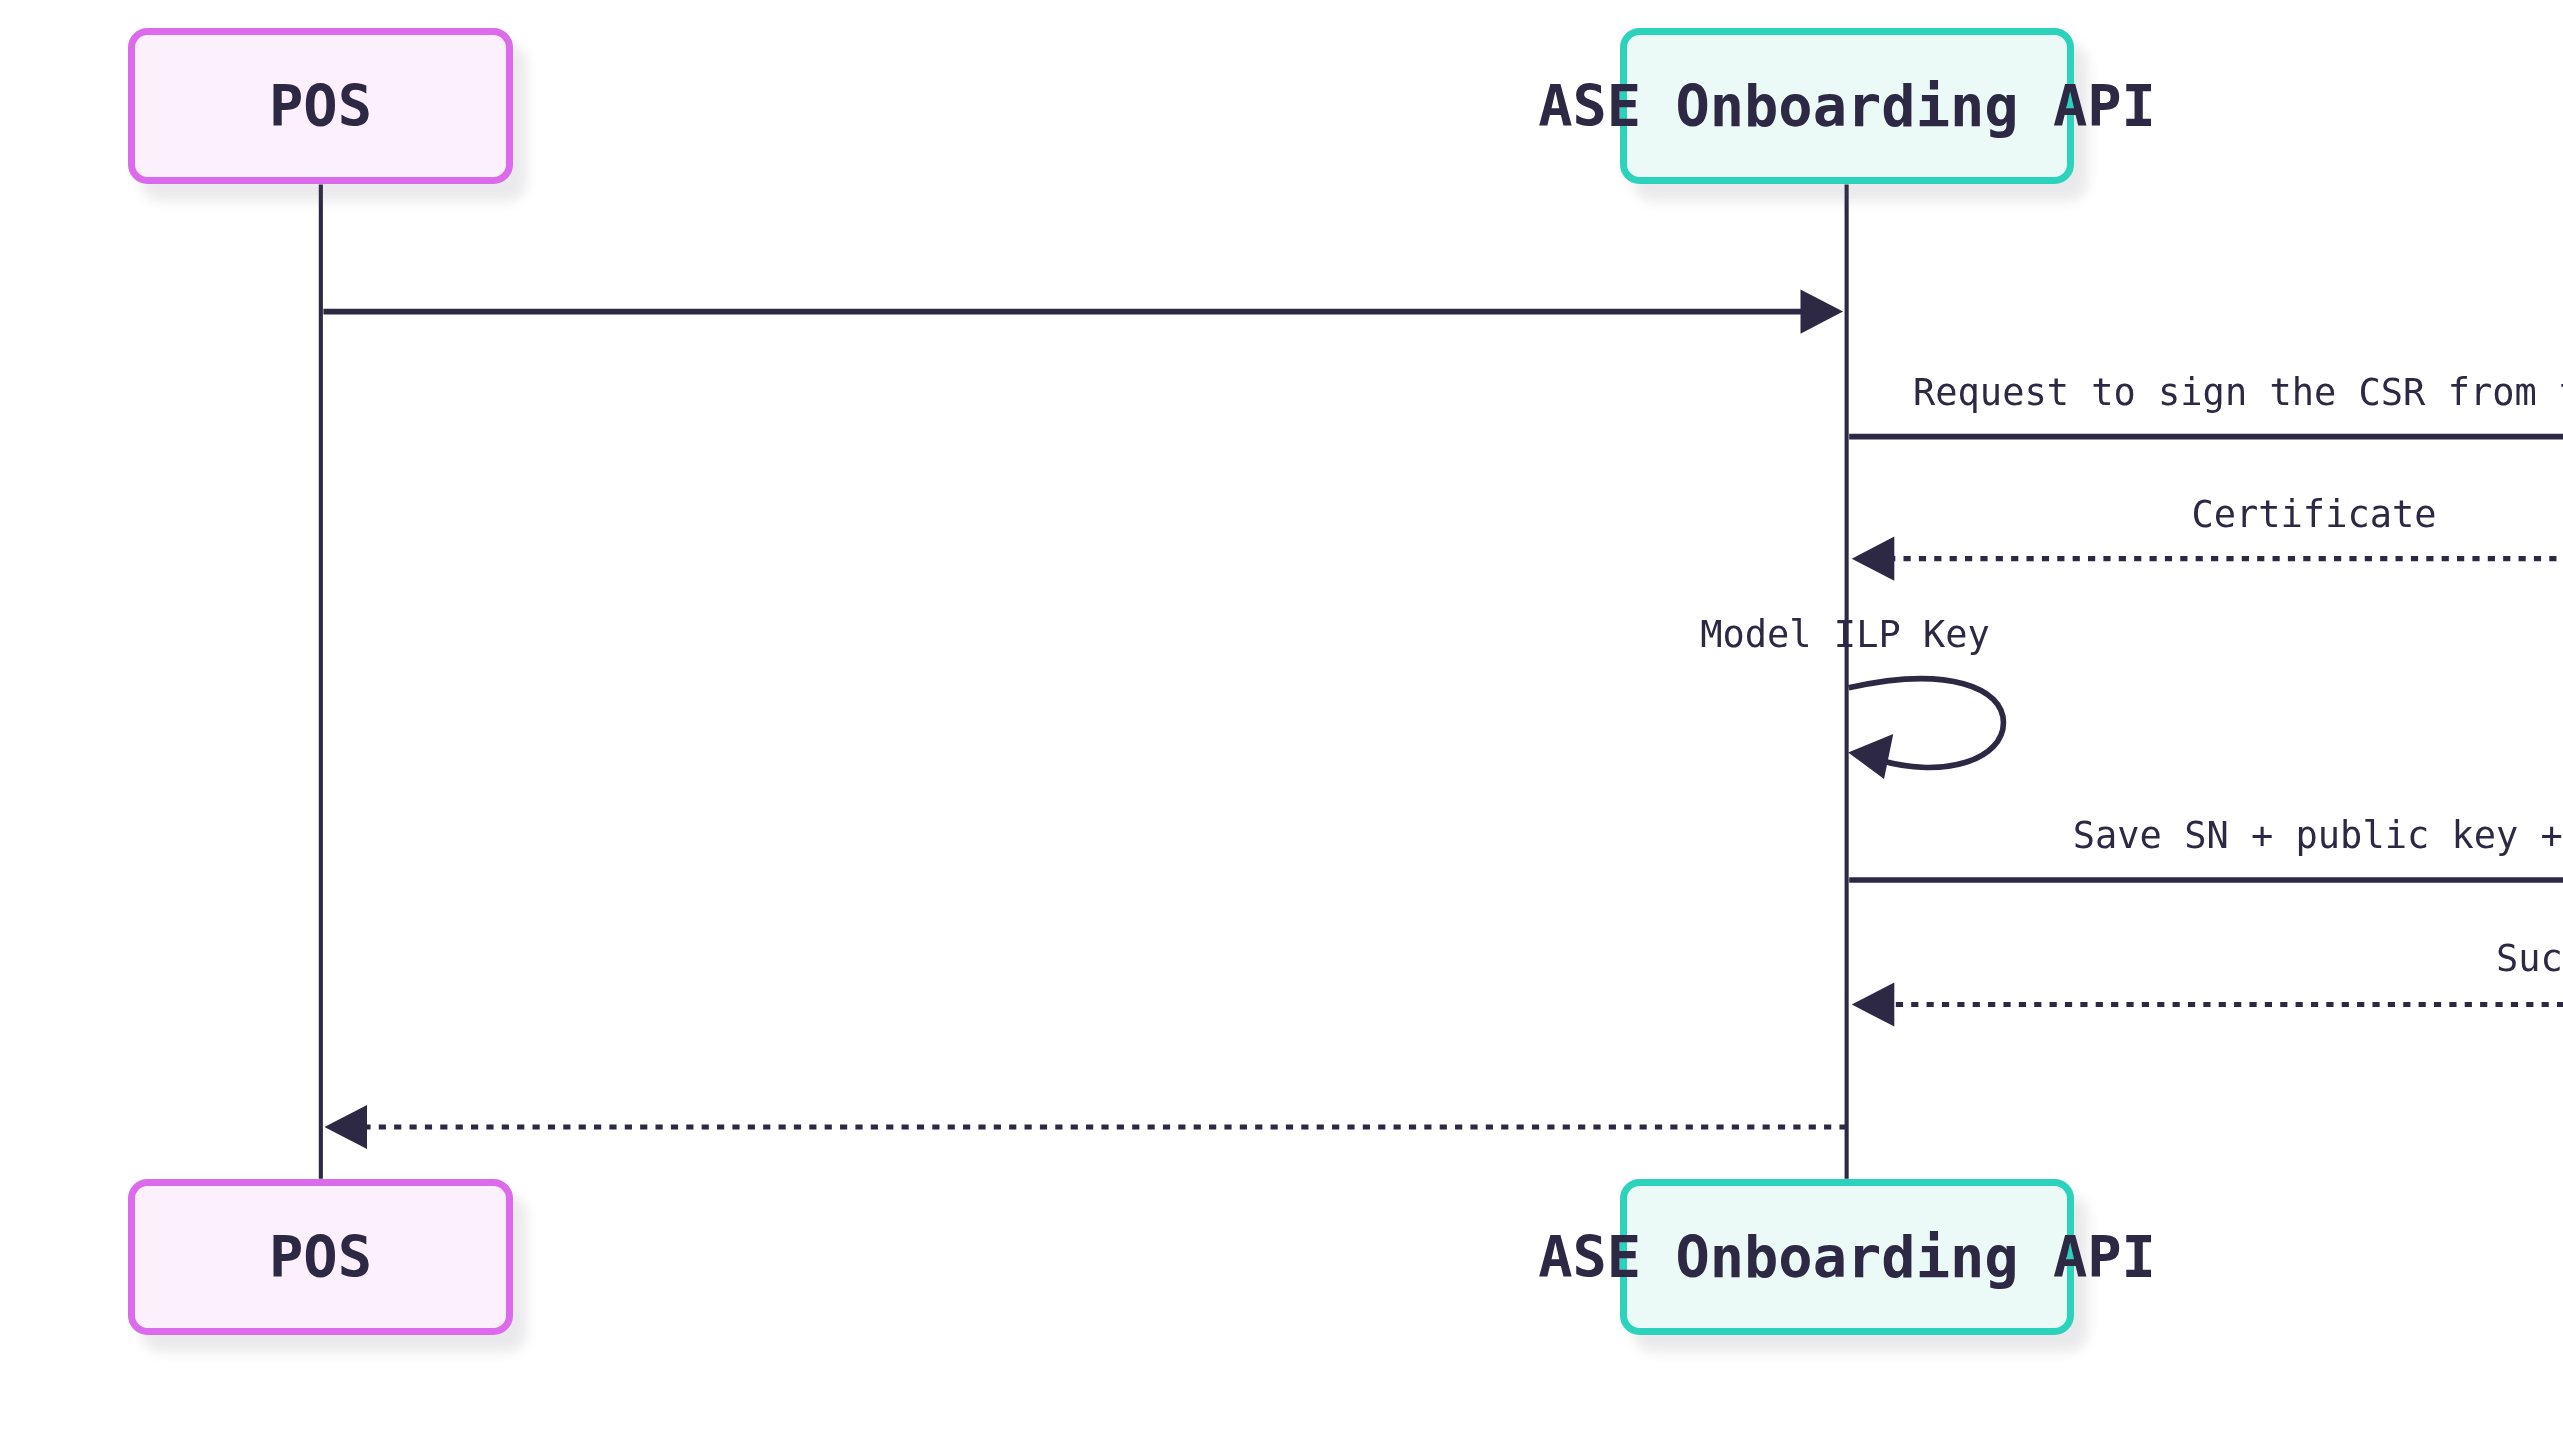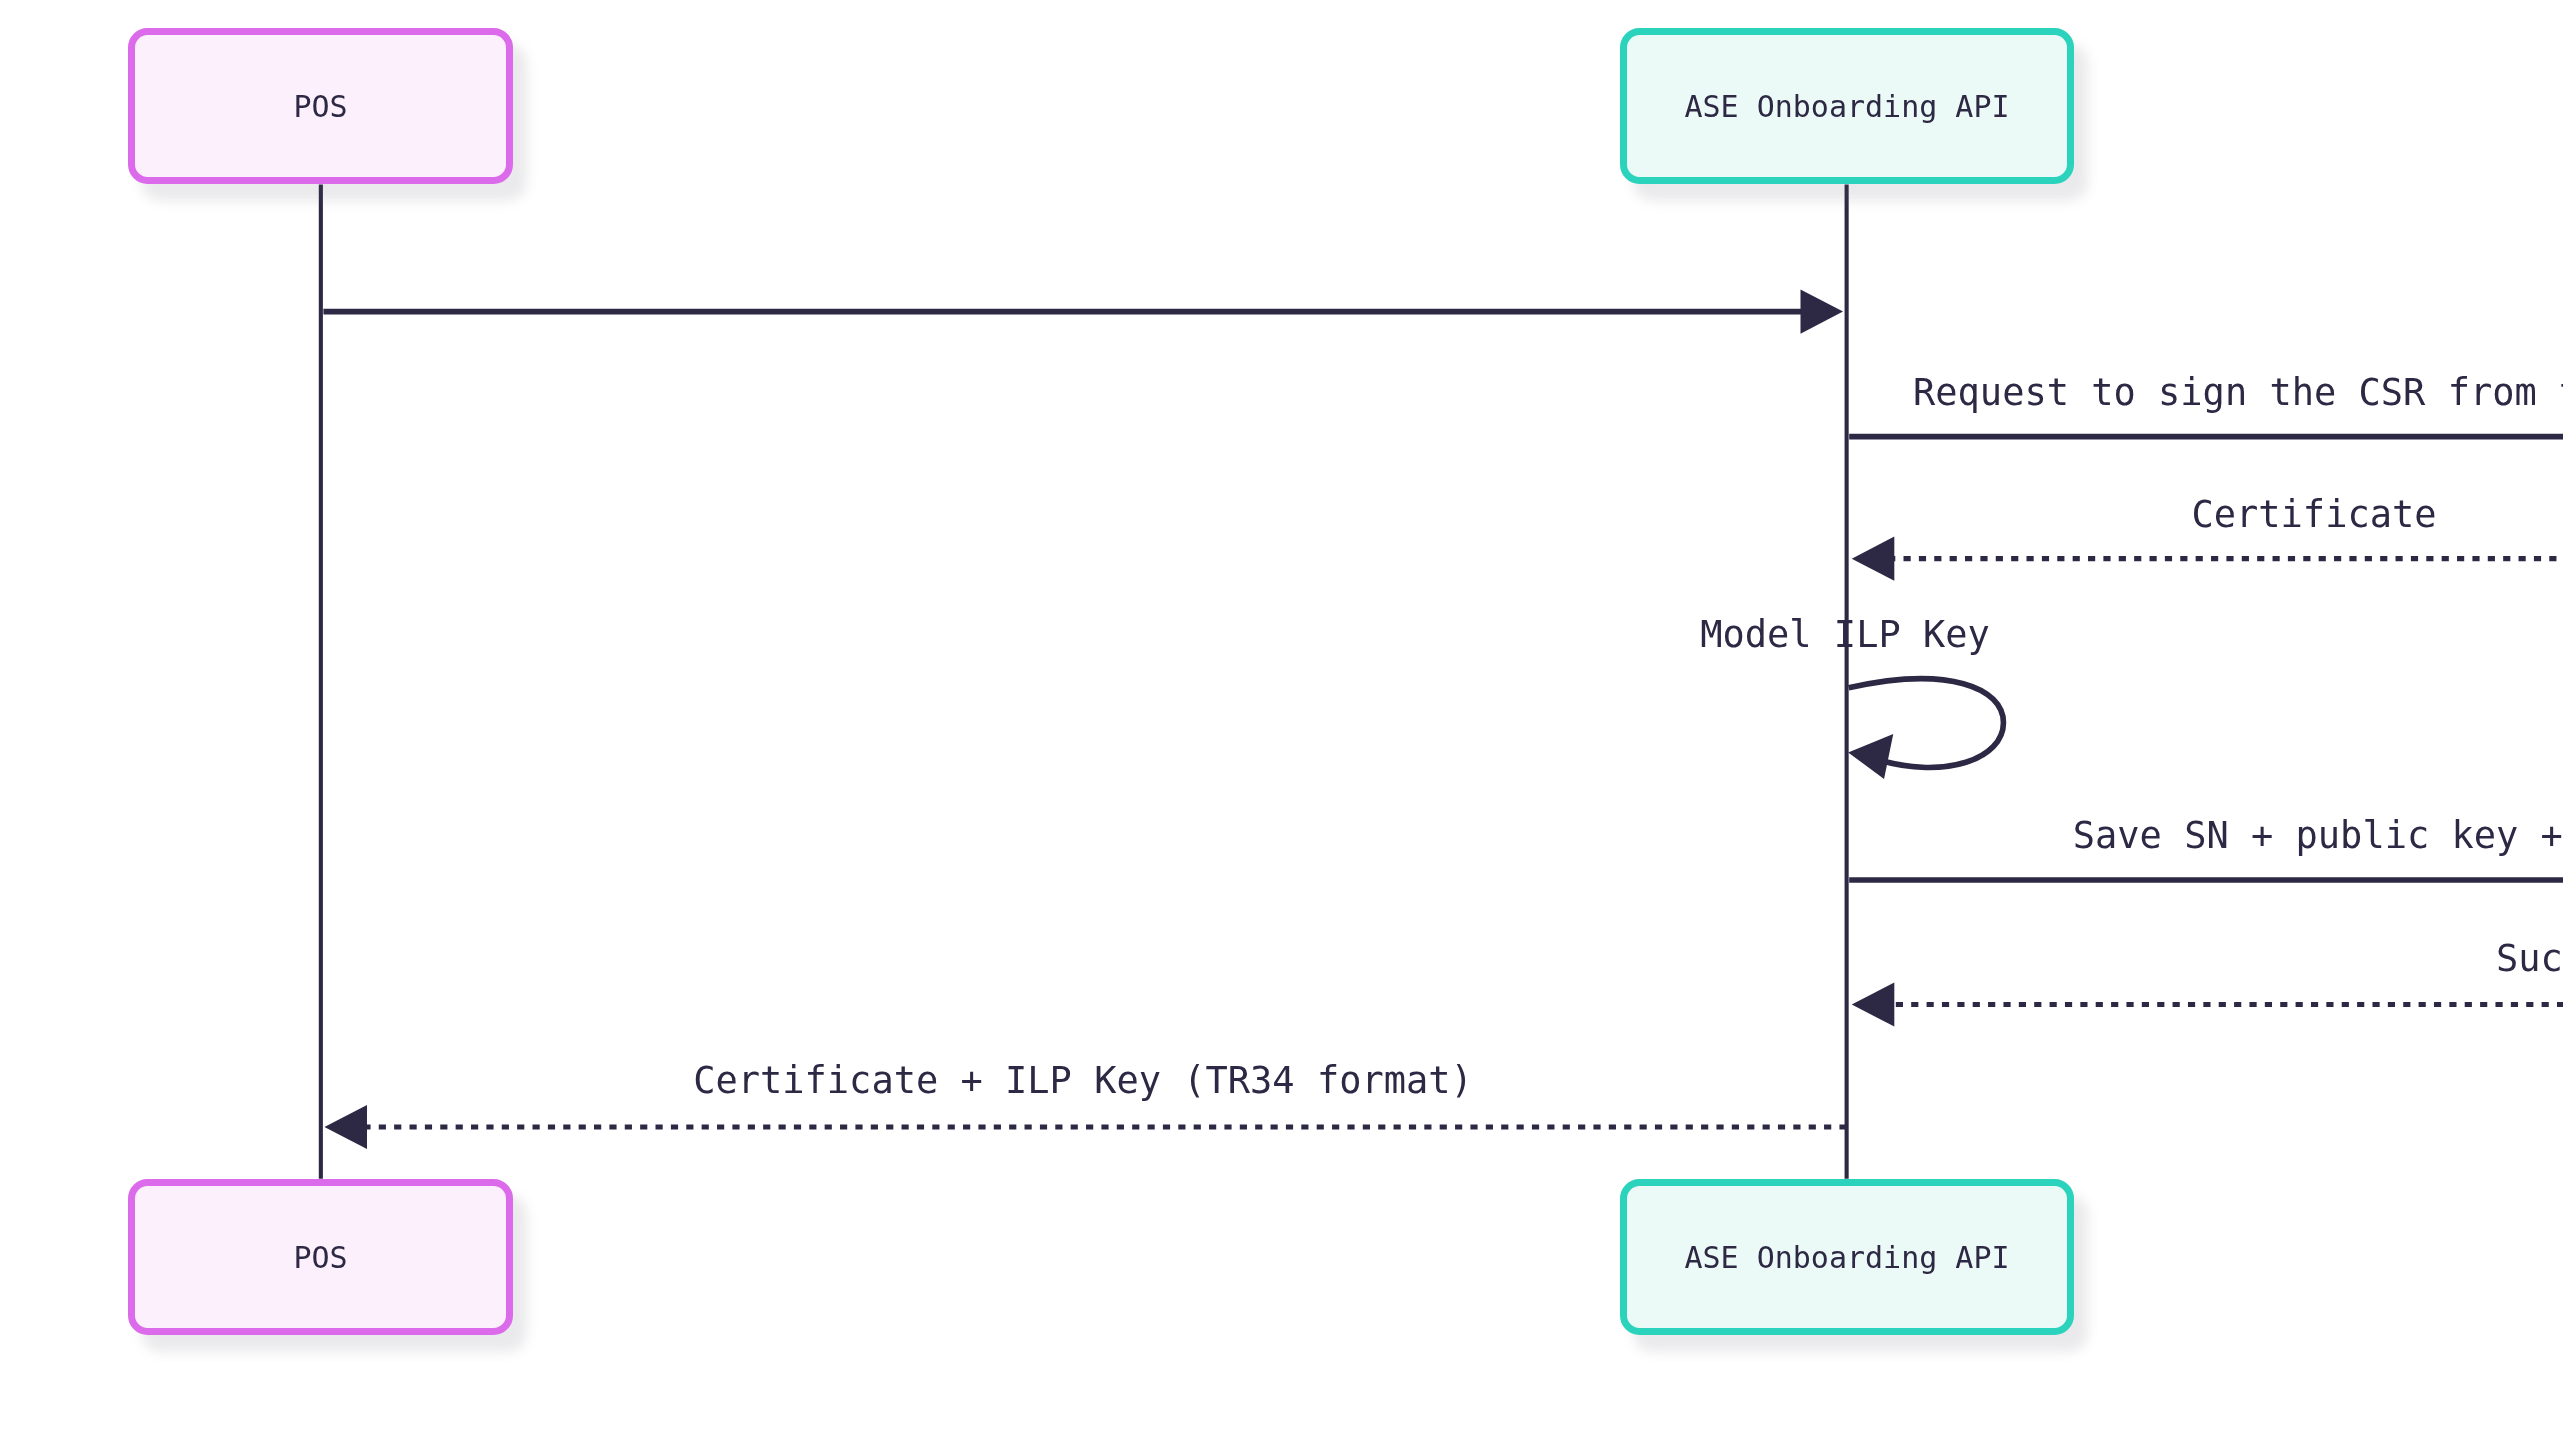--- a/index.html
+++ b/index.html
@@ -11,24 +11,25 @@
     overflow:hidden;
   }
   .layer{position:absolute;left:0;top:0;width:3622px;height:1453px;}
   .actor-box{
     position:absolute;
     box-sizing:border-box;
     border:7.7px solid #888;
     border-radius:19.5px;
     background:#eee;
     display:flex;align-items:center;justify-content:center;
-    font-size:30px;
+    font-size:57px;
     color:#2d2844;
     box-shadow:13.3px 16.4px 11.3px rgba(90,90,110,0.13);
     white-space:nowrap;
+    font-weight:bold;
   }
   .msg{
     position:absolute;
     transform:translateX(-50%);
     white-space:nowrap;
     font-size:37px;
     line-height:46px;
     color:#2d2844;
     text-align:center;
   }
@@ -112,16 +113,15 @@
   </div>
   <div class="actor-box api-bot" style="border-color: rgb(43, 211, 189); background-color: rgb(236, 250, 247);">
     <span>ASE Onboarding API</span>
   </div>
 
   <div class="msg m2">Request to sign the CSR from the POS</div>
   <div class="msg m3">Certificate</div>
   <div class="msg m4">Model ILP Key</div>
   <div class="msg m5">Save SN + public key + ILP Key (Terminal Key)</div>
   <div class="msg m6">Success</div>
-  <div class="msg m7">Certificate + ILP Key (TR34 format)</div>
 
 </div>
 
 
 </body></html>

